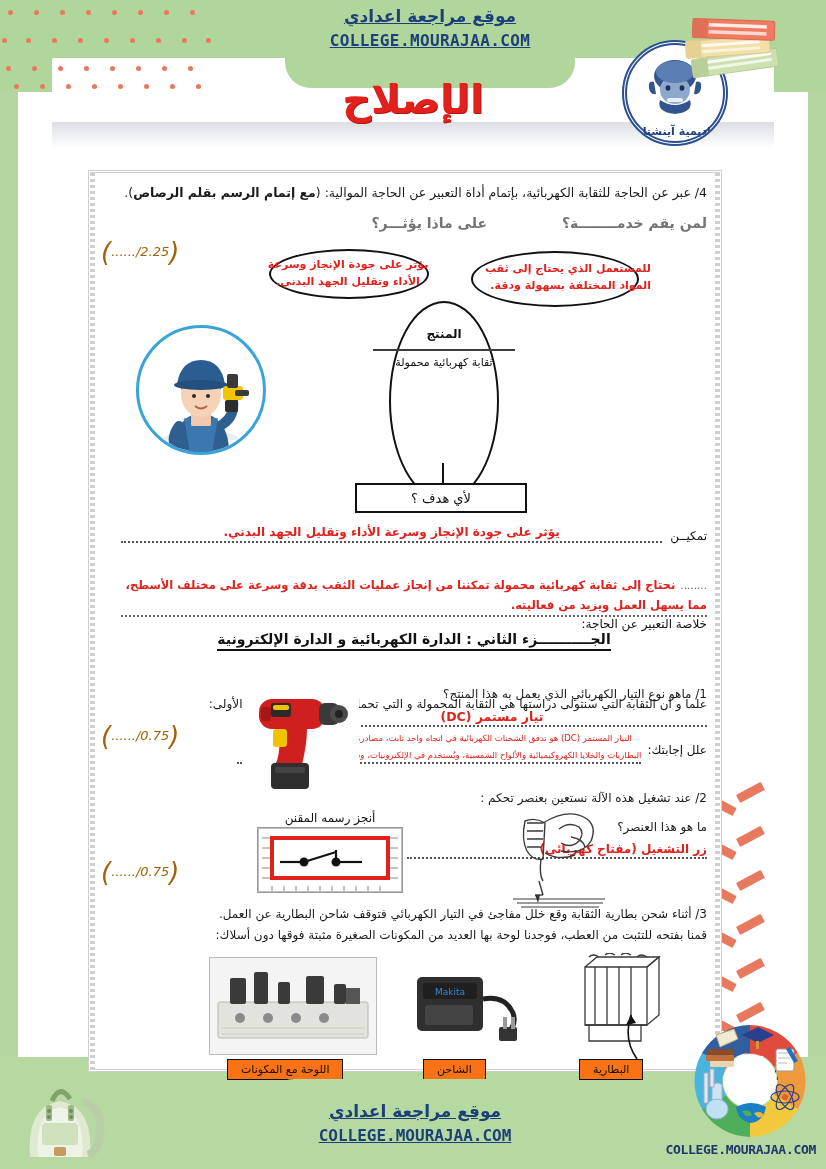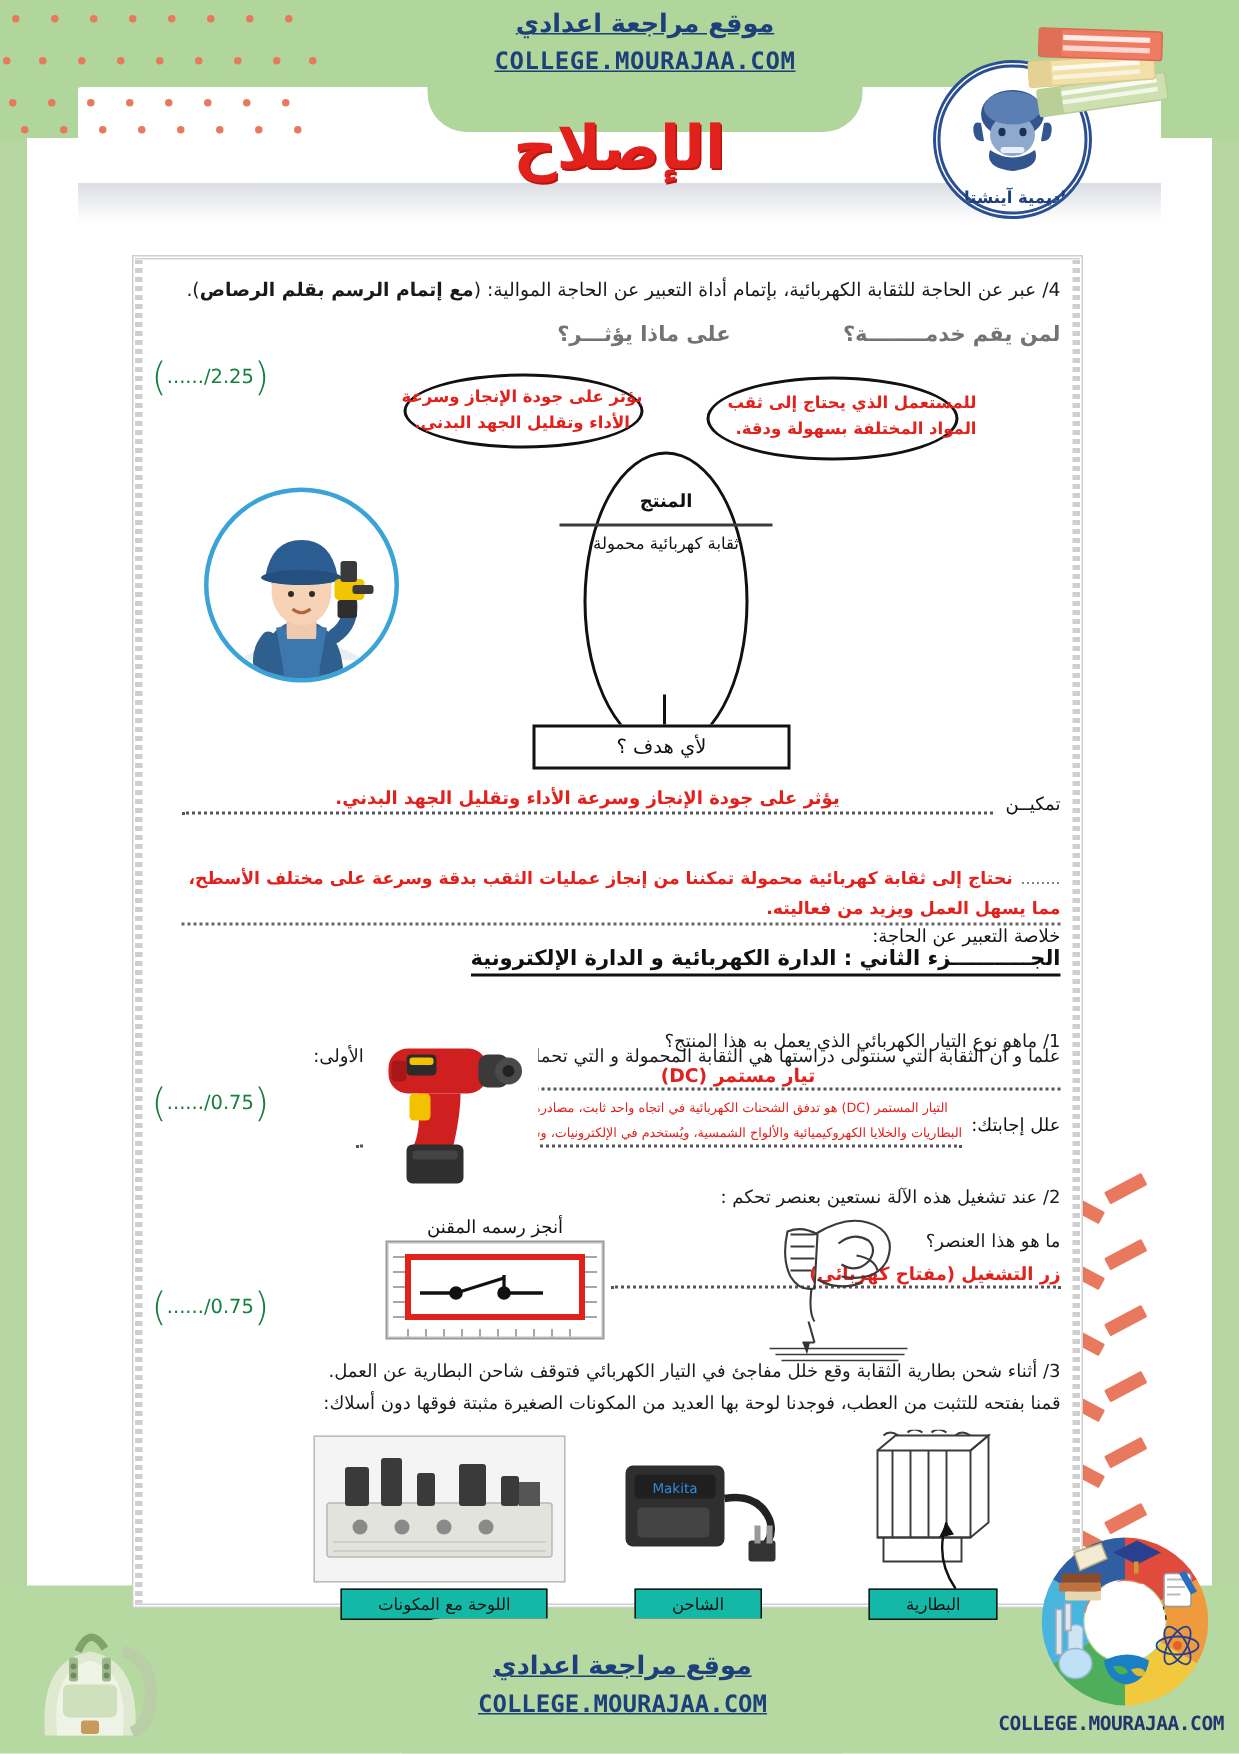--- a/index.html
+++ b/index.html
@@ -101,23 +101,24 @@
   
   .ar { direction: rtl; text-align: right; color: #1a1a1a; }
   .q-line { font-size: 12.5px; line-height: 1.55; margin: 0 0 2px 0; }
   .bold { font-weight: bold; }
   .red { color: #e2211c; }
   .redline { color: #e2211c; font-weight: bold; }
 
   
   .mark {
     position: absolute;
-    font-size: 13px; color: #15803d; direction: ltr;
+    font-size: 13px; color: #a16207; direction: ltr;
     font-family: "DejaVu Sans", sans-serif;
     white-space: nowrap;
+    font-style: italic;
   }
   .mark .br { font-size: 26px; vertical-align: middle; font-weight: 300;}
 
   
   .head-q {
     position: absolute; font-size: 14px; font-weight: bold; color: #737373;
     direction: rtl;
   }
 
   
@@ -167,42 +168,42 @@
     border-radius: 50%; background: #ffffff; border: 3px solid #3aa3d8;
     overflow: hidden;
   }
 
   .tamkeen-row {
     position: absolute; left: 0; top: 521px; width: 610px; direction: rtl;
   }
 
   
   .section-title {
-    position: absolute; left: 0; top: 630px; width: 610px; 
+    position: absolute; left: 0; top: 630px; width: 610px; text-align: center;
     font-size: 14px; font-weight: bold; color: #111; direction: rtl;
   }
   .section-title span { border-bottom: 2px solid #111; padding-bottom: 2px; }
 
   
   .circuit-wrap {
     position: absolute; left: 258px; top: 828px; width: 146px; height: 66px;
     border: 1px solid #999; background: #fff;
   }
   .circuit-label {
     position: absolute; left: 258px; top: 812px; width: 146px;
     text-align: center; font-size: 12px; color:#111; direction: rtl;
   }
 
   
   .photo {
     position: absolute; background: #ddd; border: 1px solid #bbb; overflow: hidden;
   }
   .photo-label {
-    position: absolute; border: 1px solid #111; background: #14b8a6;
-    font-size: 11px; padding: 3px 24px; color: #111; direction: rtl; white-space: nowrap;
+    position: absolute; border: 1px solid #111; background: #f97316;
+    font-size: 11px; padding: 3px 13px; color: #111; direction: rtl; white-space: nowrap;
   }
 
   
   .page-num {
     position: absolute; left: 760px; top: 1068px;
     font-size: 15px; font-weight: bold; color: #111; font-style: italic;
     direction: ltr; z-index: 9;
   }
 
   

